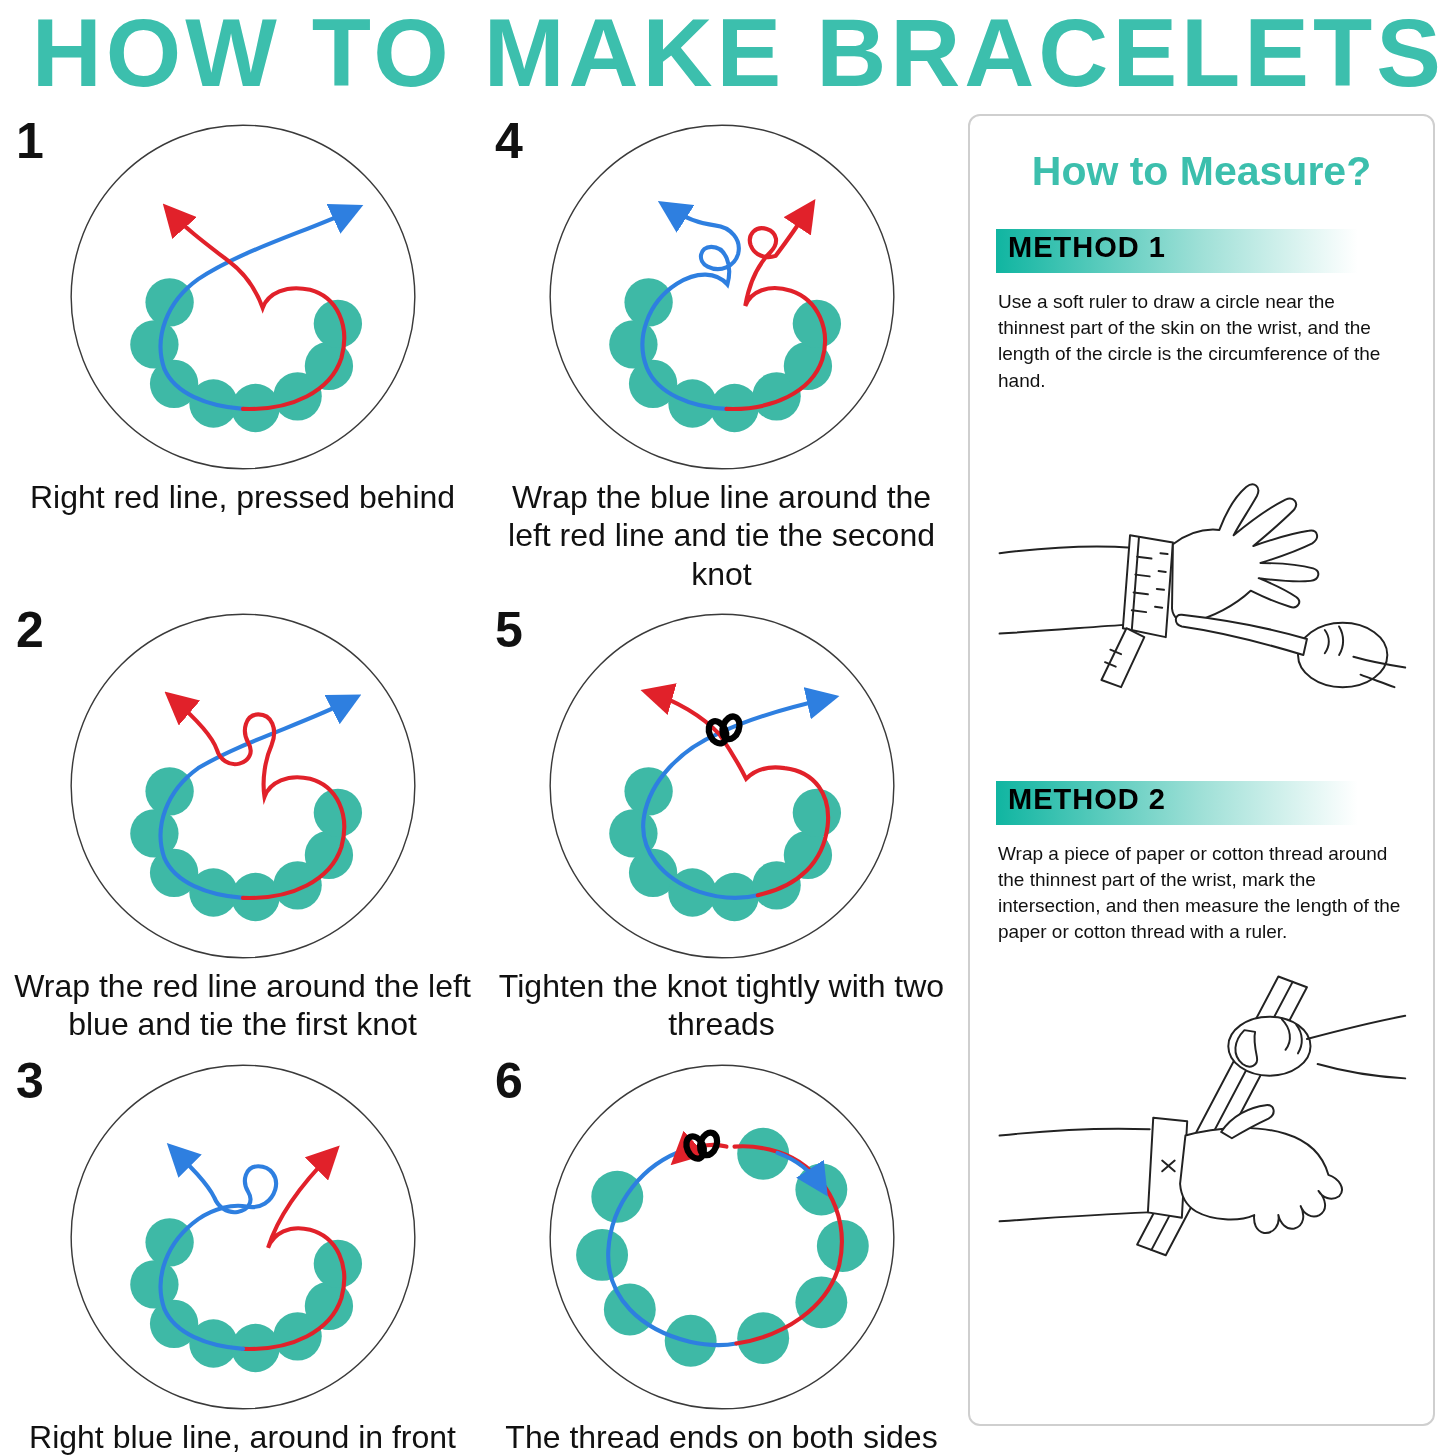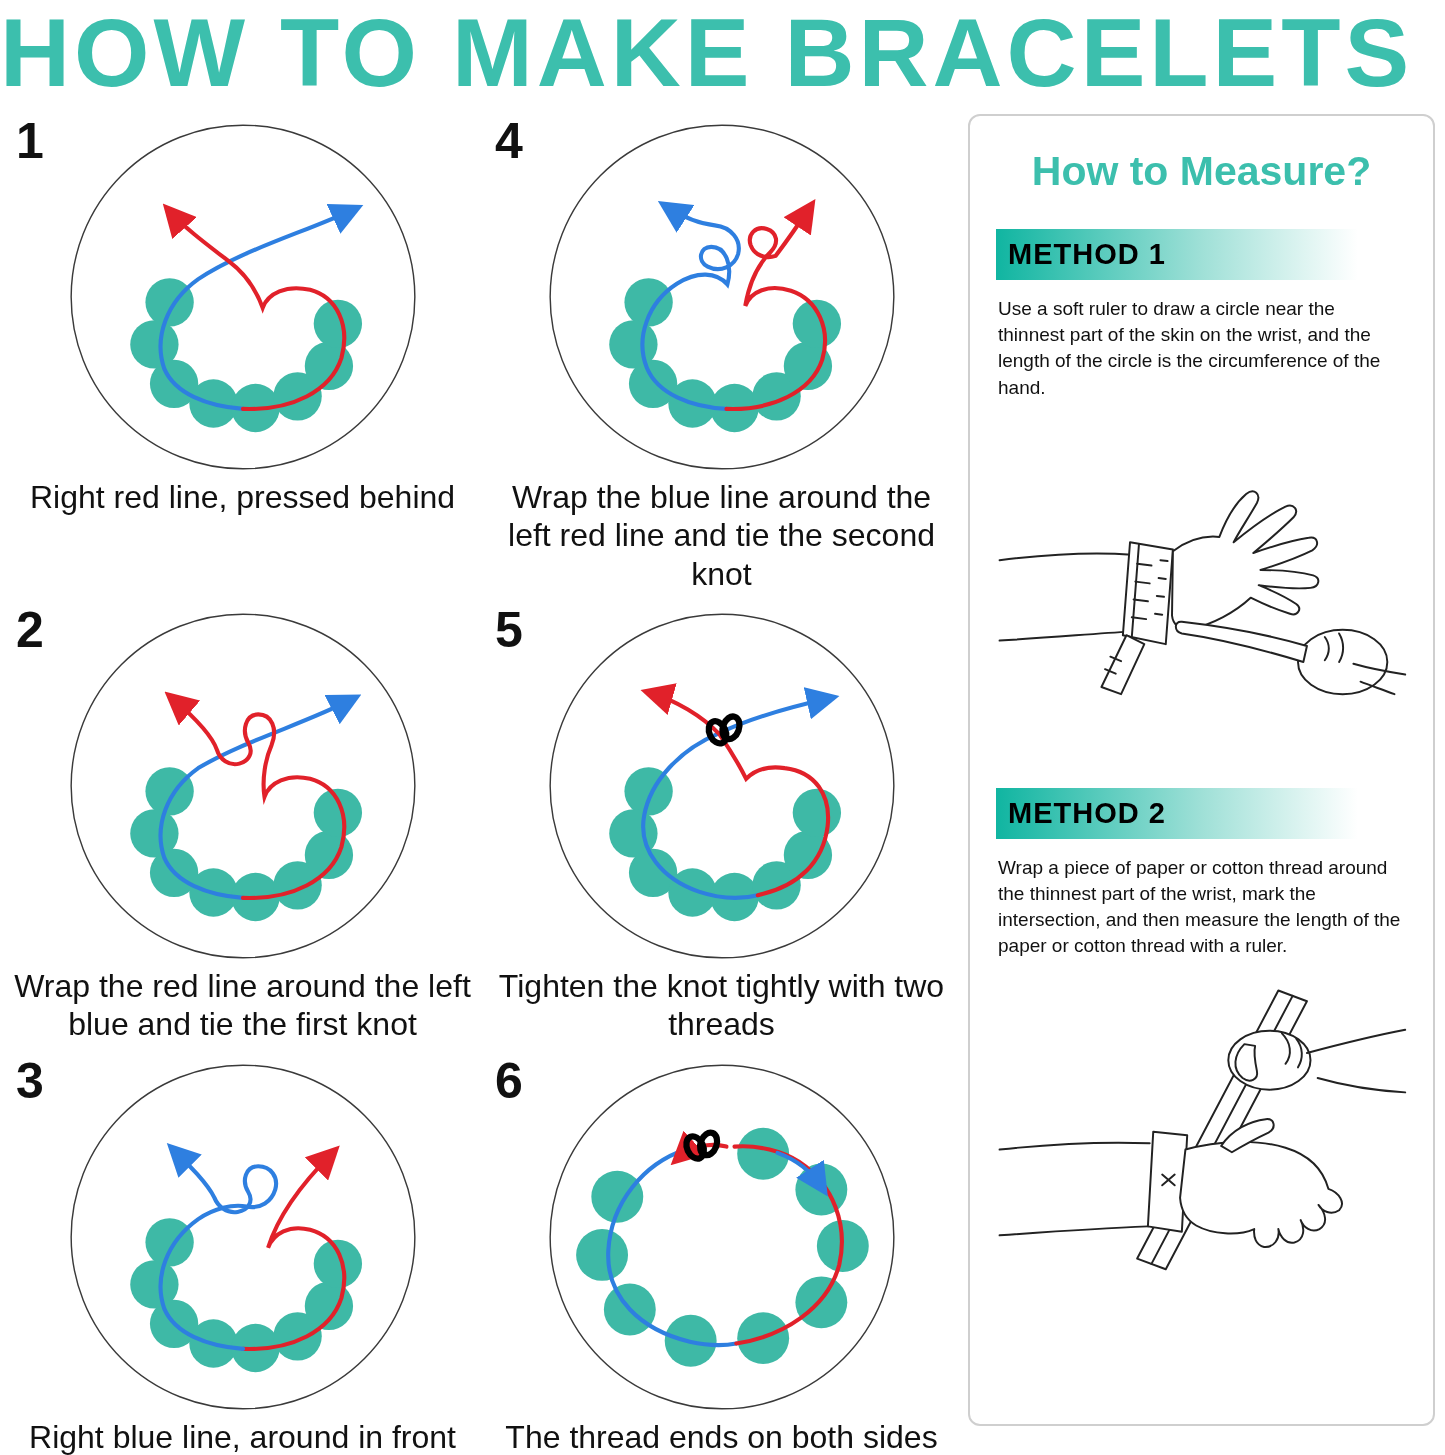--- a/index.html
+++ b/index.html
@@ -1,40 +1,40 @@
 <!DOCTYPE html>
 <html style="--accent: #3CBFAD; --bead: #3EB9A6; --red: #E1212A; --blue: #2E7FE0;"><head>
 <meta charset="utf-8">
 <style>
   :root{
     --accent:#3CBFAD; --bead:#3EB9A6; --red:#E1212A; --blue:#2E7FE0; --text:#111;
   }
   *{box-sizing:border-box;}
   body{margin:0;background:#fff;font-family:"Liberation Sans",sans-serif;color:var(--text);}
   .page{width:1445px;height:1455px;position:relative;overflow:hidden;background:#fff;margin:0 auto;}
-  .title{font-size:97px;font-weight:800;color:var(--accent);text-align:left;letter-spacing:4px;
+  .title{font-size:97px;font-weight:800;color:var(--accent);text-align:right;letter-spacing:4px;
          margin:0;padding-top:2px;white-space:nowrap;line-height:1.05;}
   .content{display:flex;padding:8px 10px 0 6px;}
   .steps{width:952px;display:grid;grid-template-columns:1fr 1fr;column-gap:6px;row-gap:2px;}
   .step{position:relative;padding-top:6px;text-align:center;}
   .step-number{position:absolute;top:4px;left:10px;font-size:50px;font-weight:700;line-height:1;}
   .step-circle{width:358px;height:358px;display:block;margin:0 auto;}
   .step-caption{font-size:32px;line-height:1.2;max-width:458px;margin:2px auto 6px;}
   .outline{fill:none;stroke:#3a3a3a;stroke-width:1.6;}
   .bead{fill:var(--bead);}
   .thr{fill:none;stroke-width:4.6;stroke-linecap:round;}
   .thr-red{stroke:var(--red);}
   .thr-blue{stroke:var(--blue);}
   .knot{fill:none;stroke:#000;stroke-width:7;}
   .mk-red{fill:var(--red);}
   .mk-blue{fill:var(--blue);}
   .panel{flex:1;margin-left:10px;margin-top:2px;border:2px solid #cfcfcf;border-radius:12px;
          padding:22px 26px 16px;height:1312px;background:#fff;}
   .panel-title{font-size:41px;font-weight:700;color:var(--accent);text-align:center;margin:10px 0 34px;}
-  .method-header{font-size:29px;font-weight:700;letter-spacing:1px;color:#000;padding:9px 0 9px 12px;
+  .method-header{font-size:29px;font-weight:700;letter-spacing:1px;color:#000;padding:2px 0 9px 12px;
          background:linear-gradient(90deg,#10B5A1 0%,#9FE0D7 50%,#ffffff 88%);margin-bottom:16px;}
   .method-text{font-size:19px;line-height:1.38;margin:0 2px 18px;}
   .illus{display:block;margin:4px auto 0;width:100%;}
   .illus-m1{margin-bottom:92px;}
   .hand{fill:#fff;stroke:#222;stroke-width:2.2;stroke-linejoin:round;stroke-linecap:round;}
   .hline{fill:none;stroke:#222;stroke-width:2.2;stroke-linecap:round;}
 </style>
 </head>
 <body>
 

